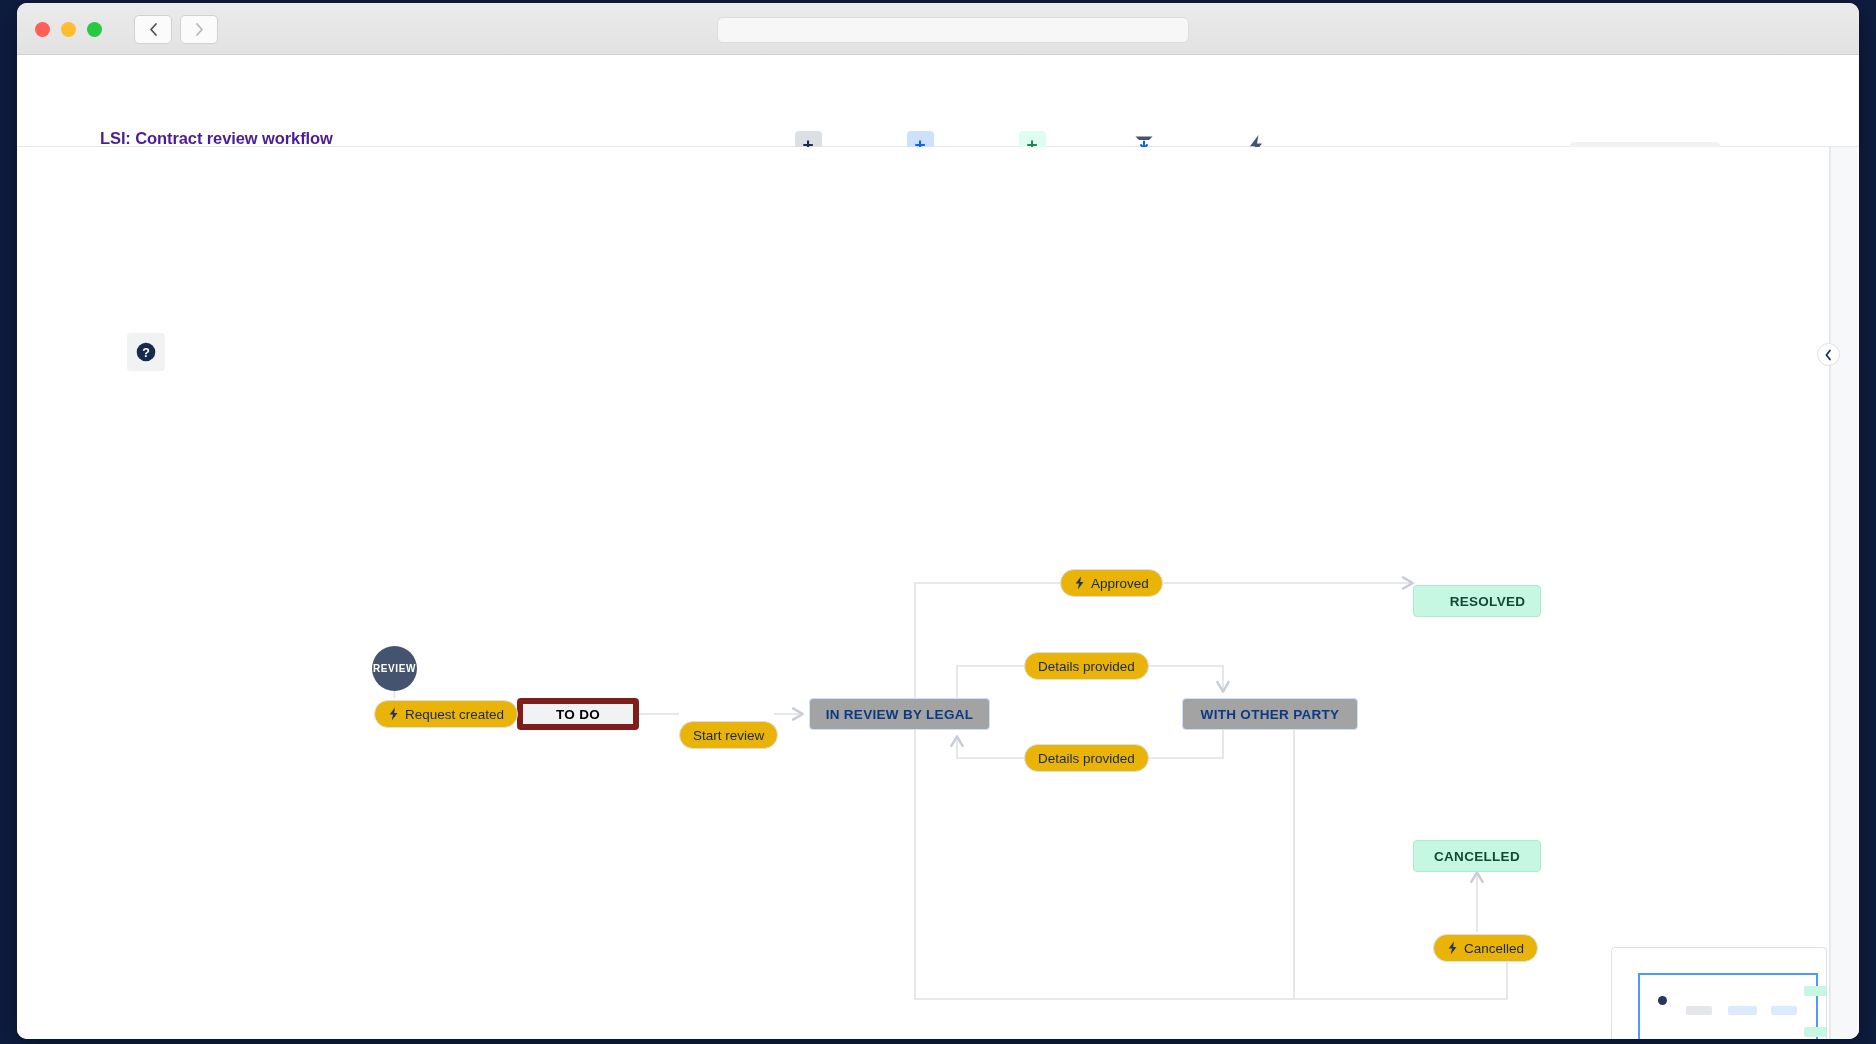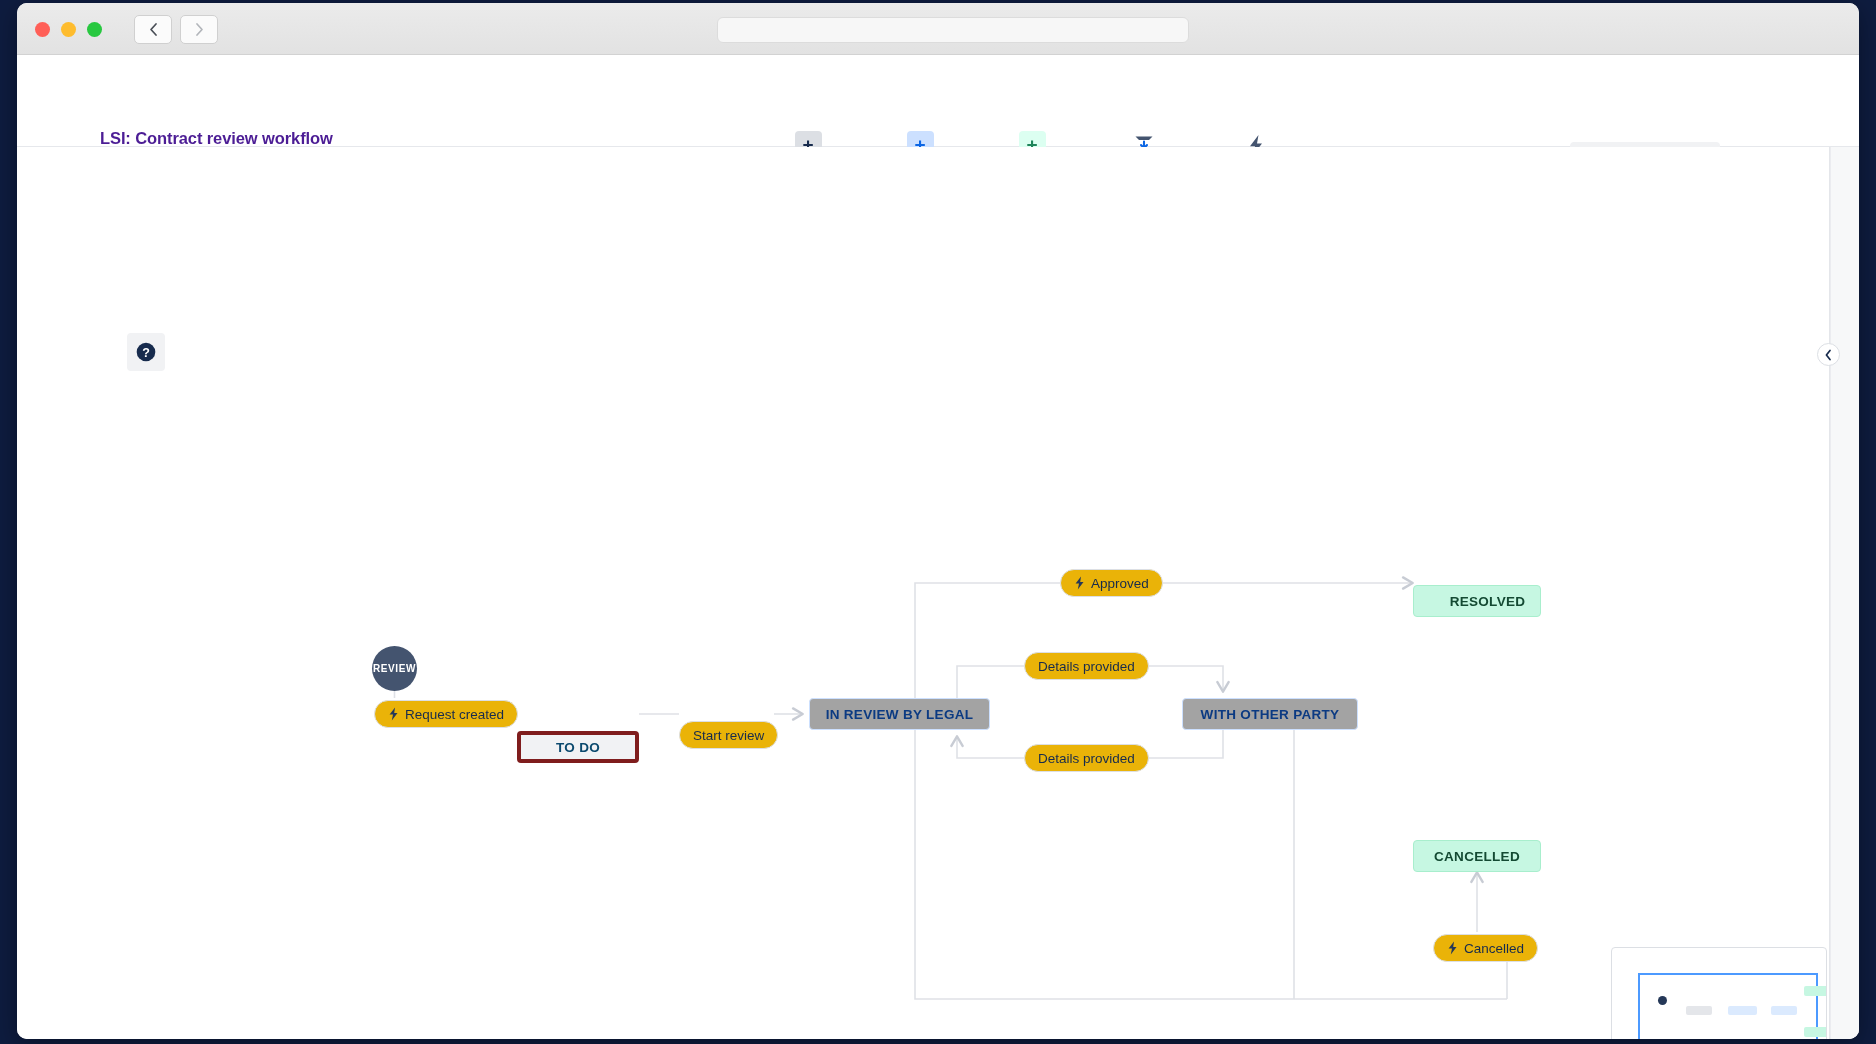--- a/index.html
+++ b/index.html
@@ -175,21 +175,21 @@
     letter-spacing: 0.3px;
     border-radius: 4px;
     cursor: pointer;
     white-space: nowrap;
   }
   .node.start {
     width: 45px; height: 45px; border-radius: 50%;
     background: #44546f; color: #ffffff;
     font-size: 10px; letter-spacing: 0.6px;
   }
-  .node.todo { background: #f1f2f4; border: 4px solid #7f1d1d; color: #0c4a6e; margin-top: 33px; }
+  .node.todo { background: #f1f2f4; border: 6px solid #7f1d1d; color: #000000; }
   .node.inprogress { background: #a3a3a3; border: 1px solid #cce0ff; color: #0b3a82; }
   .node.done { background: #c6f7e2; border: 1px solid #a8eecd; color: #144a33; }
 
   
   .pill {
     position: absolute;
     display: flex; align-items: center; gap: 6px;
     height: 28px;
     padding: 0 13px;
     background: #eab308;

